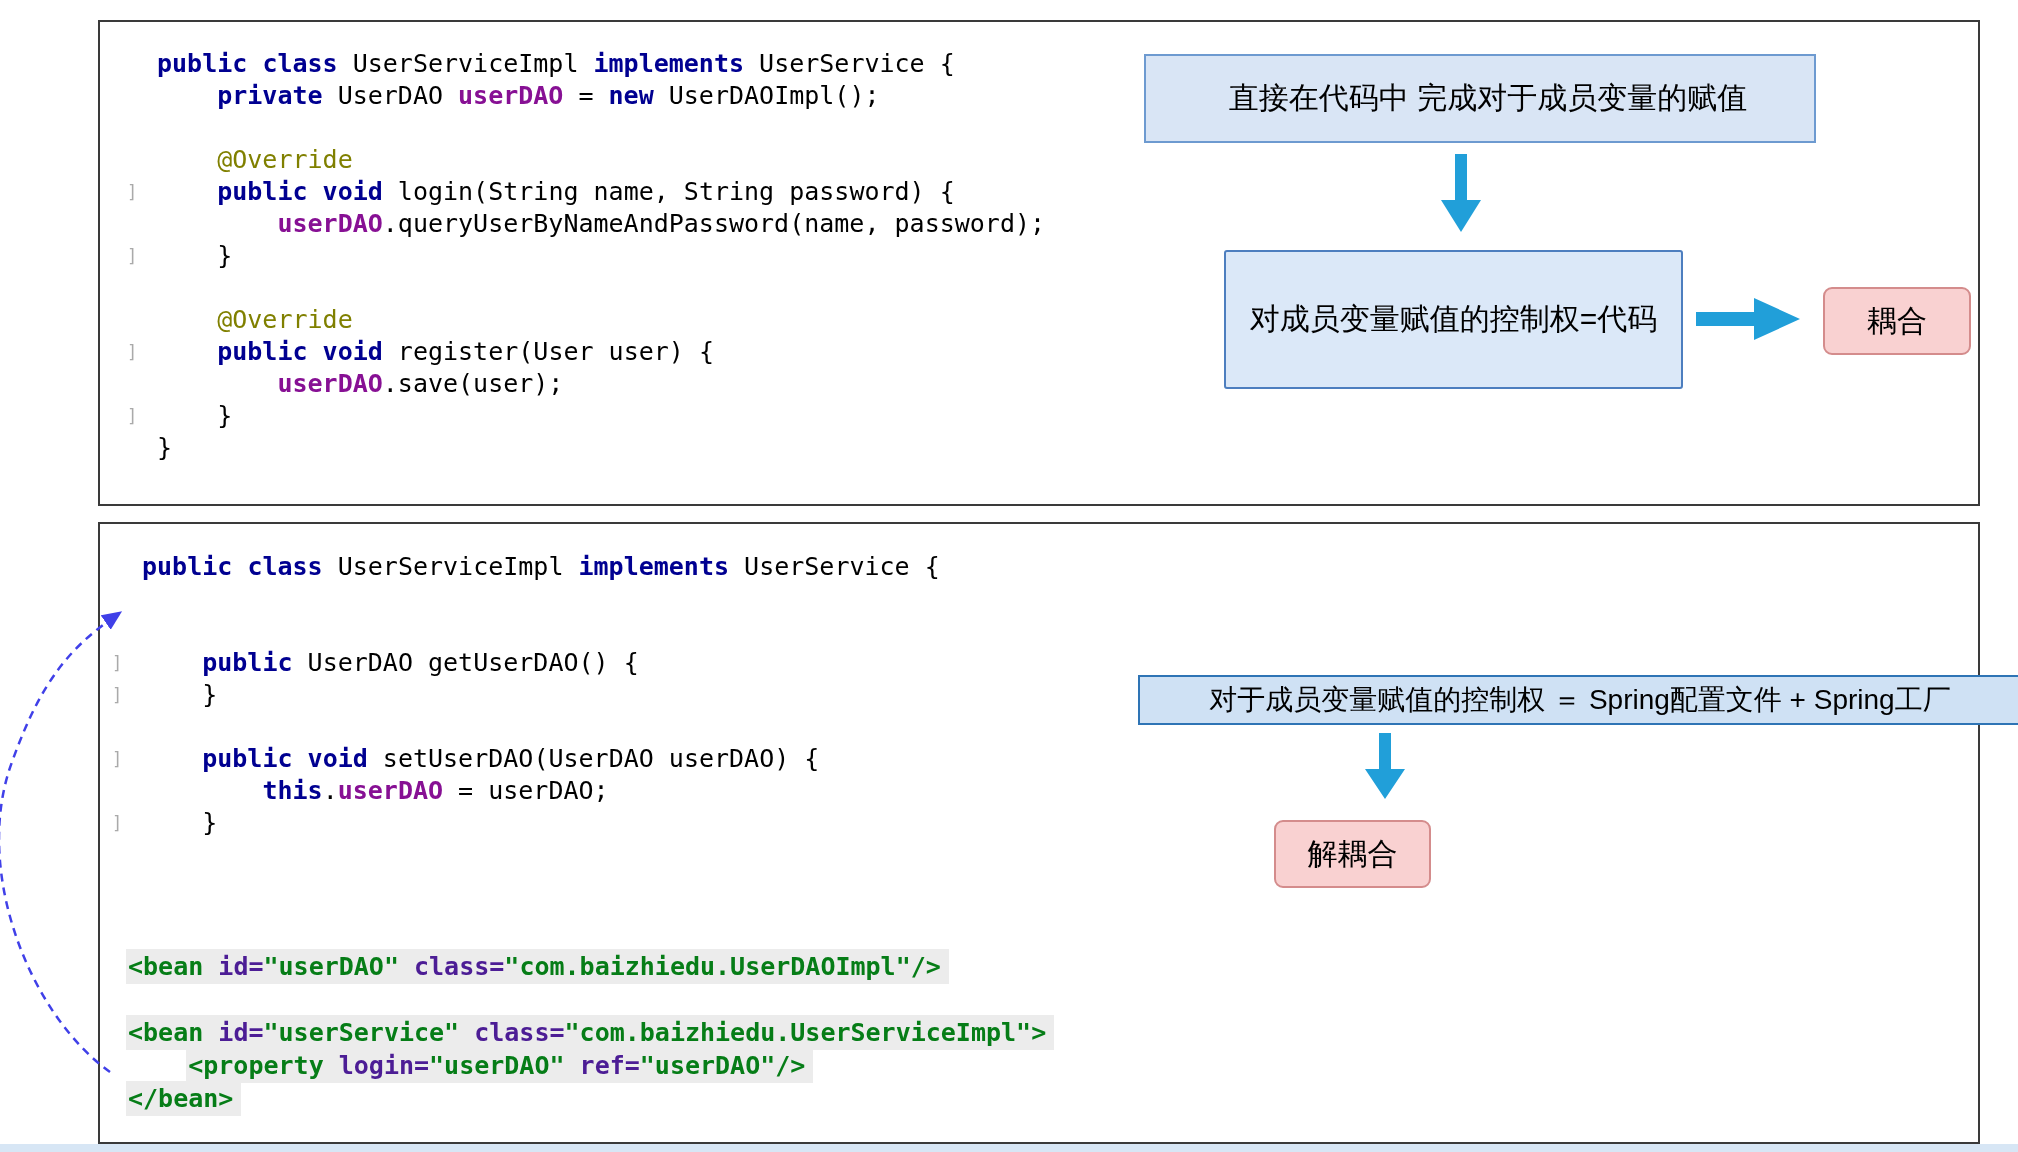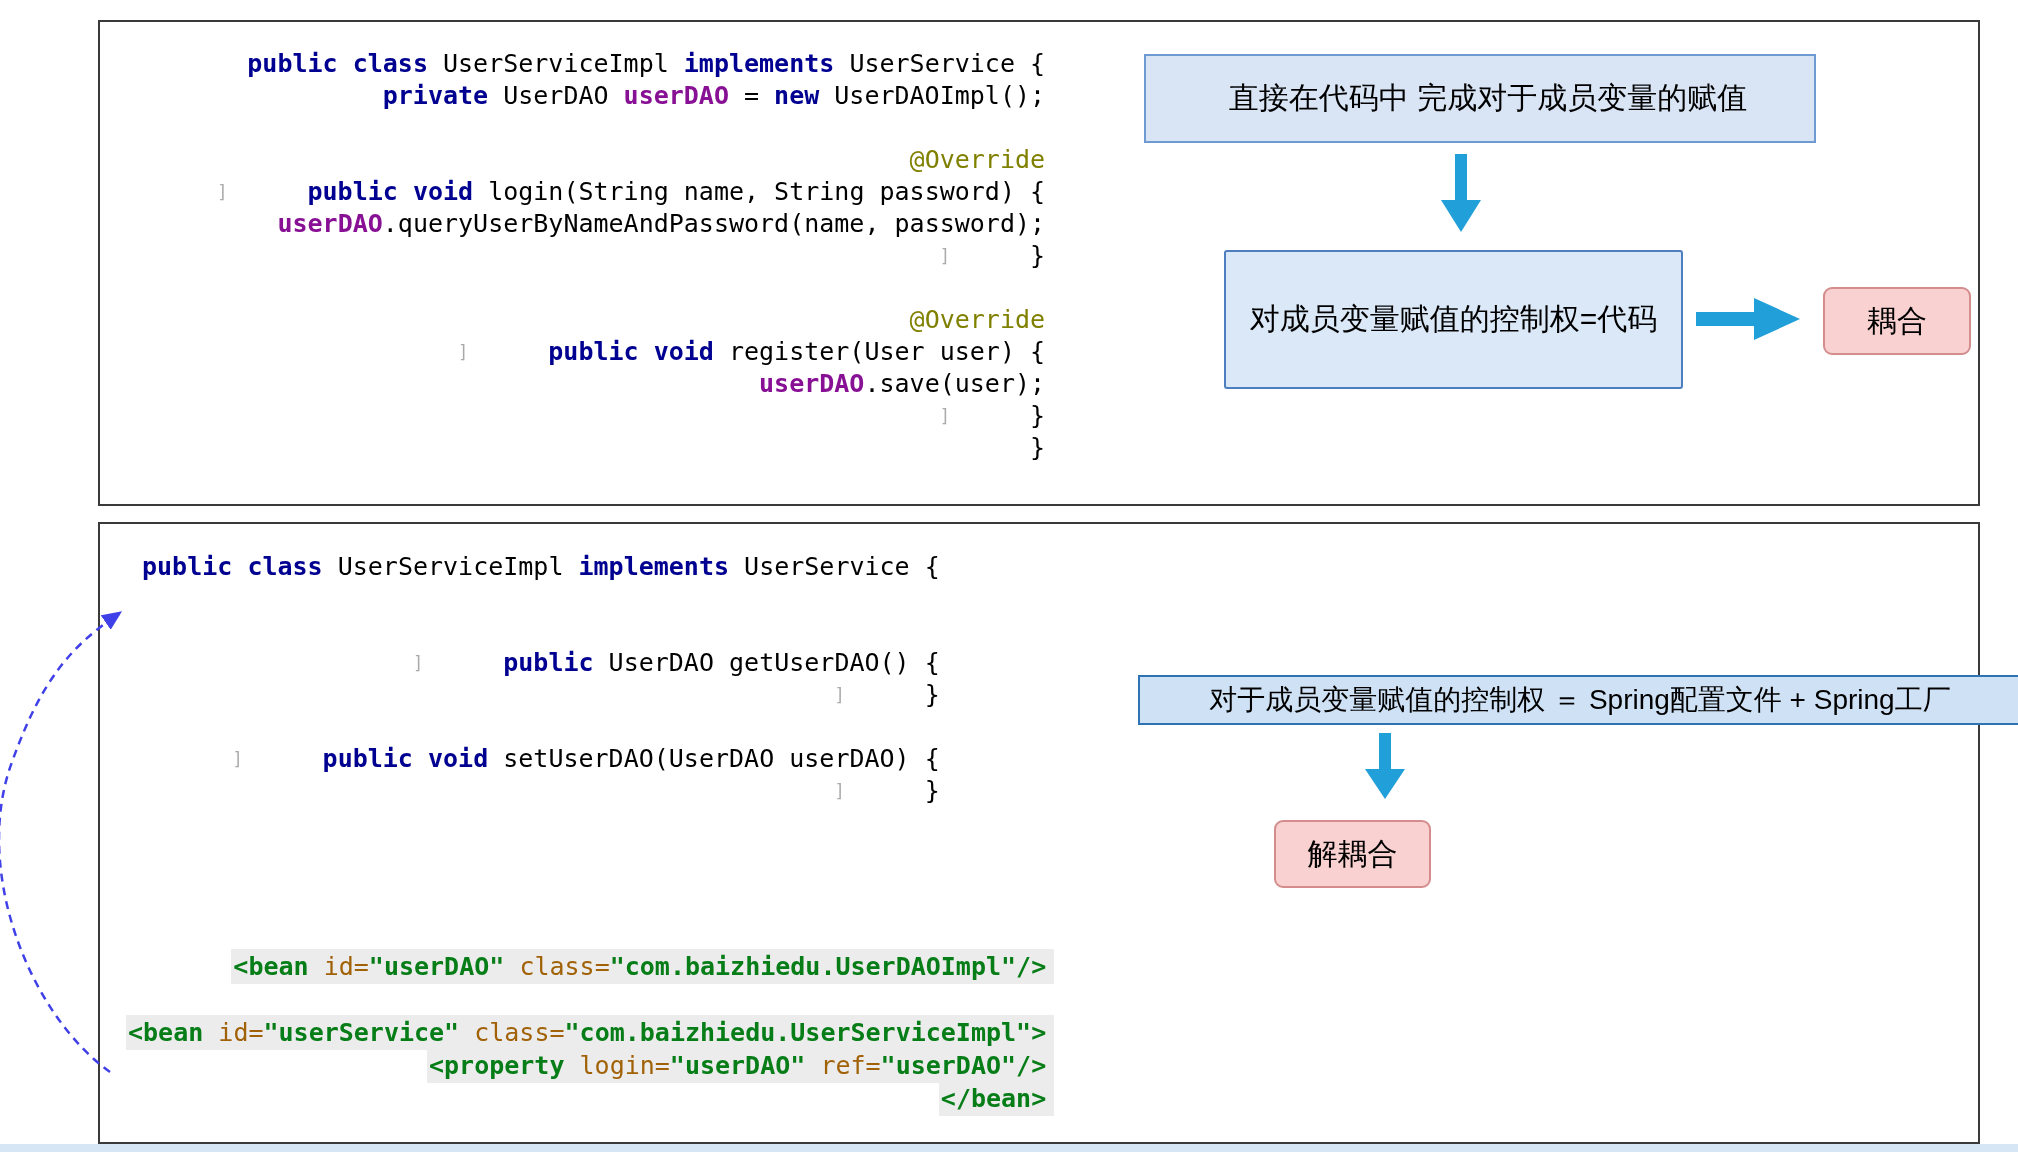--- a/index.html
+++ b/index.html
@@ -5,31 +5,31 @@
   html,body{margin:0;padding:0;background:#fff;}
   .page{position:relative;width:2018px;height:1152px;background:#ffffff;overflow:hidden;
         font-family:"Liberation Sans", sans-serif;}
   .panel{position:absolute;background:#fff;border:2px solid #3a3a3a;}
   .panel-top{left:98px;top:20px;width:1878px;height:482px;}
   .panel-bottom{left:98px;top:522px;width:1878px;height:618px;}
 
   
   .codeblock{position:absolute;font-family:"DejaVu Sans Mono","Liberation Mono",monospace;
              font-size:25px;color:#000;}
-  .line{height:32px;line-height:32px;white-space:pre;display:flex;justify-content:flex-end;}
+  .line{height:32px;line-height:32px;white-space:pre;display:flex;}
   .xmlblock .line{height:33px;line-height:33px;}
   .gutter{display:inline-block;width:36px;color:#aaa;font-size:17px;line-height:32px;
           text-align:left;padding-left:6px;box-sizing:border-box;}
   .codeln{white-space:pre;}
   .kw{color:#000091;font-weight:bold;}
   .fld{color:#871094;font-weight:bold;}
   .ann{color:#808000;}
   .pl{color:#000;}
   .xt{color:#067d17;font-weight:bold;}
-  .xa{color:#a16207;font-weight:normal;}
+  .xa{color:#4c1d95;font-weight:bold;}
   .xv{color:#067d17;font-weight:bold;}
   .hl{background:#ececec;padding:3px 8px 3px 2px;}
 
   
   .flowbox{position:absolute;display:flex;align-items:center;justify-content:center;
            text-align:center;color:#000;}
   .blue-rect{background:#d9e5f5;border:2px solid #6d9ad0;font-size:30px;}
   .blue-round{background:#dbe8f8;border:2px solid #4d7ebf;border-radius:3px;font-size:30px;}
   .blue-label{background:#cfe1f4;border:2px solid #2e74b5;font-size:28px;}
   .pink-box{background:#f9d1d1;border:2px solid #d48c8c;border-radius:9px;font-size:30px;}
@@ -77,20 +77,21 @@
 
   <div class="panel panel-bottom">
     <div class="codeblock" style="left:6px;top:27px;">
         <div class="line"><span class="gutter"></span><span class="codeln"><span class="kw">public</span><span class="pl"> </span><span class="kw">class</span><span class="pl"> UserServiceImpl </span><span class="kw">implements</span><span class="pl"> UserService {</span></span></div>
         <div class="line"><span class="gutter"></span></div>
         <div class="line"><span class="gutter"></span><span class="codeln">&nbsp;</span></div>
         <div class="line"><span class="gutter">]</span><span class="codeln"><span class="pl">    </span><span class="kw">public</span><span class="pl"> UserDAO getUserDAO() {</span></span></div>
         <div class="line"><span class="gutter">]</span><span class="codeln"><span class="pl">    }</span></span></div>
         <div class="line"><span class="gutter"></span><span class="codeln">&nbsp;</span></div>
         <div class="line"><span class="gutter">]</span><span class="codeln"><span class="pl">    </span><span class="kw">public</span><span class="pl"> </span><span class="kw">void</span><span class="pl"> setUserDAO(UserDAO userDAO) {</span></span></div>
+        <div class="line"><span class="gutter"></span><span class="codeln"><span class="pl">        </span><span class="kw">this</span><span class="pl">.</span><span class="fld">userDAO</span><span class="pl"> = userDAO;</span></span></div>
         <div class="line"><span class="gutter">]</span><span class="codeln"><span class="pl">    }</span></span></div>
       </div>
 
     <div class="codeblock xmlblock" style="left:-10px;top:426px;">
         <div class="line"><span class="gutter"></span><span class="codeln"><span class="hl"><span class="xt">&lt;bean</span><span class="pl"> </span><span class="xa">id=</span><span class="xv">"userDAO"</span><span class="pl"> </span><span class="xa">class=</span><span class="xv">"com.baizhiedu.UserDAOImpl"</span><span class="xt">/&gt;</span></span></span></div>
         <div class="line"><span class="gutter"></span><span class="codeln">&nbsp;</span></div>
         <div class="line"><span class="gutter"></span><span class="codeln"><span class="hl"><span class="xt">&lt;bean</span><span class="pl"> </span><span class="xa">id=</span><span class="xv">"userService"</span><span class="pl"> </span><span class="xa">class=</span><span class="xv">"com.baizhiedu.UserServiceImpl"</span><span class="xt">&gt;</span></span></span></div>
         <div class="line"><span class="gutter"></span><span class="codeln"><span class="pl">    </span><span class="hl"><span class="xt">&lt;property</span><span class="pl"> </span><span class="xa">login=</span><span class="xv">"userDAO"</span><span class="pl"> </span><span class="xa">ref=</span><span class="xv">"userDAO"</span><span class="xt">/&gt;</span></span></span></div>
         <div class="line"><span class="gutter"></span><span class="codeln"><span class="hl"><span class="xt">&lt;/bean&gt;</span></span></span></div>
       </div>

